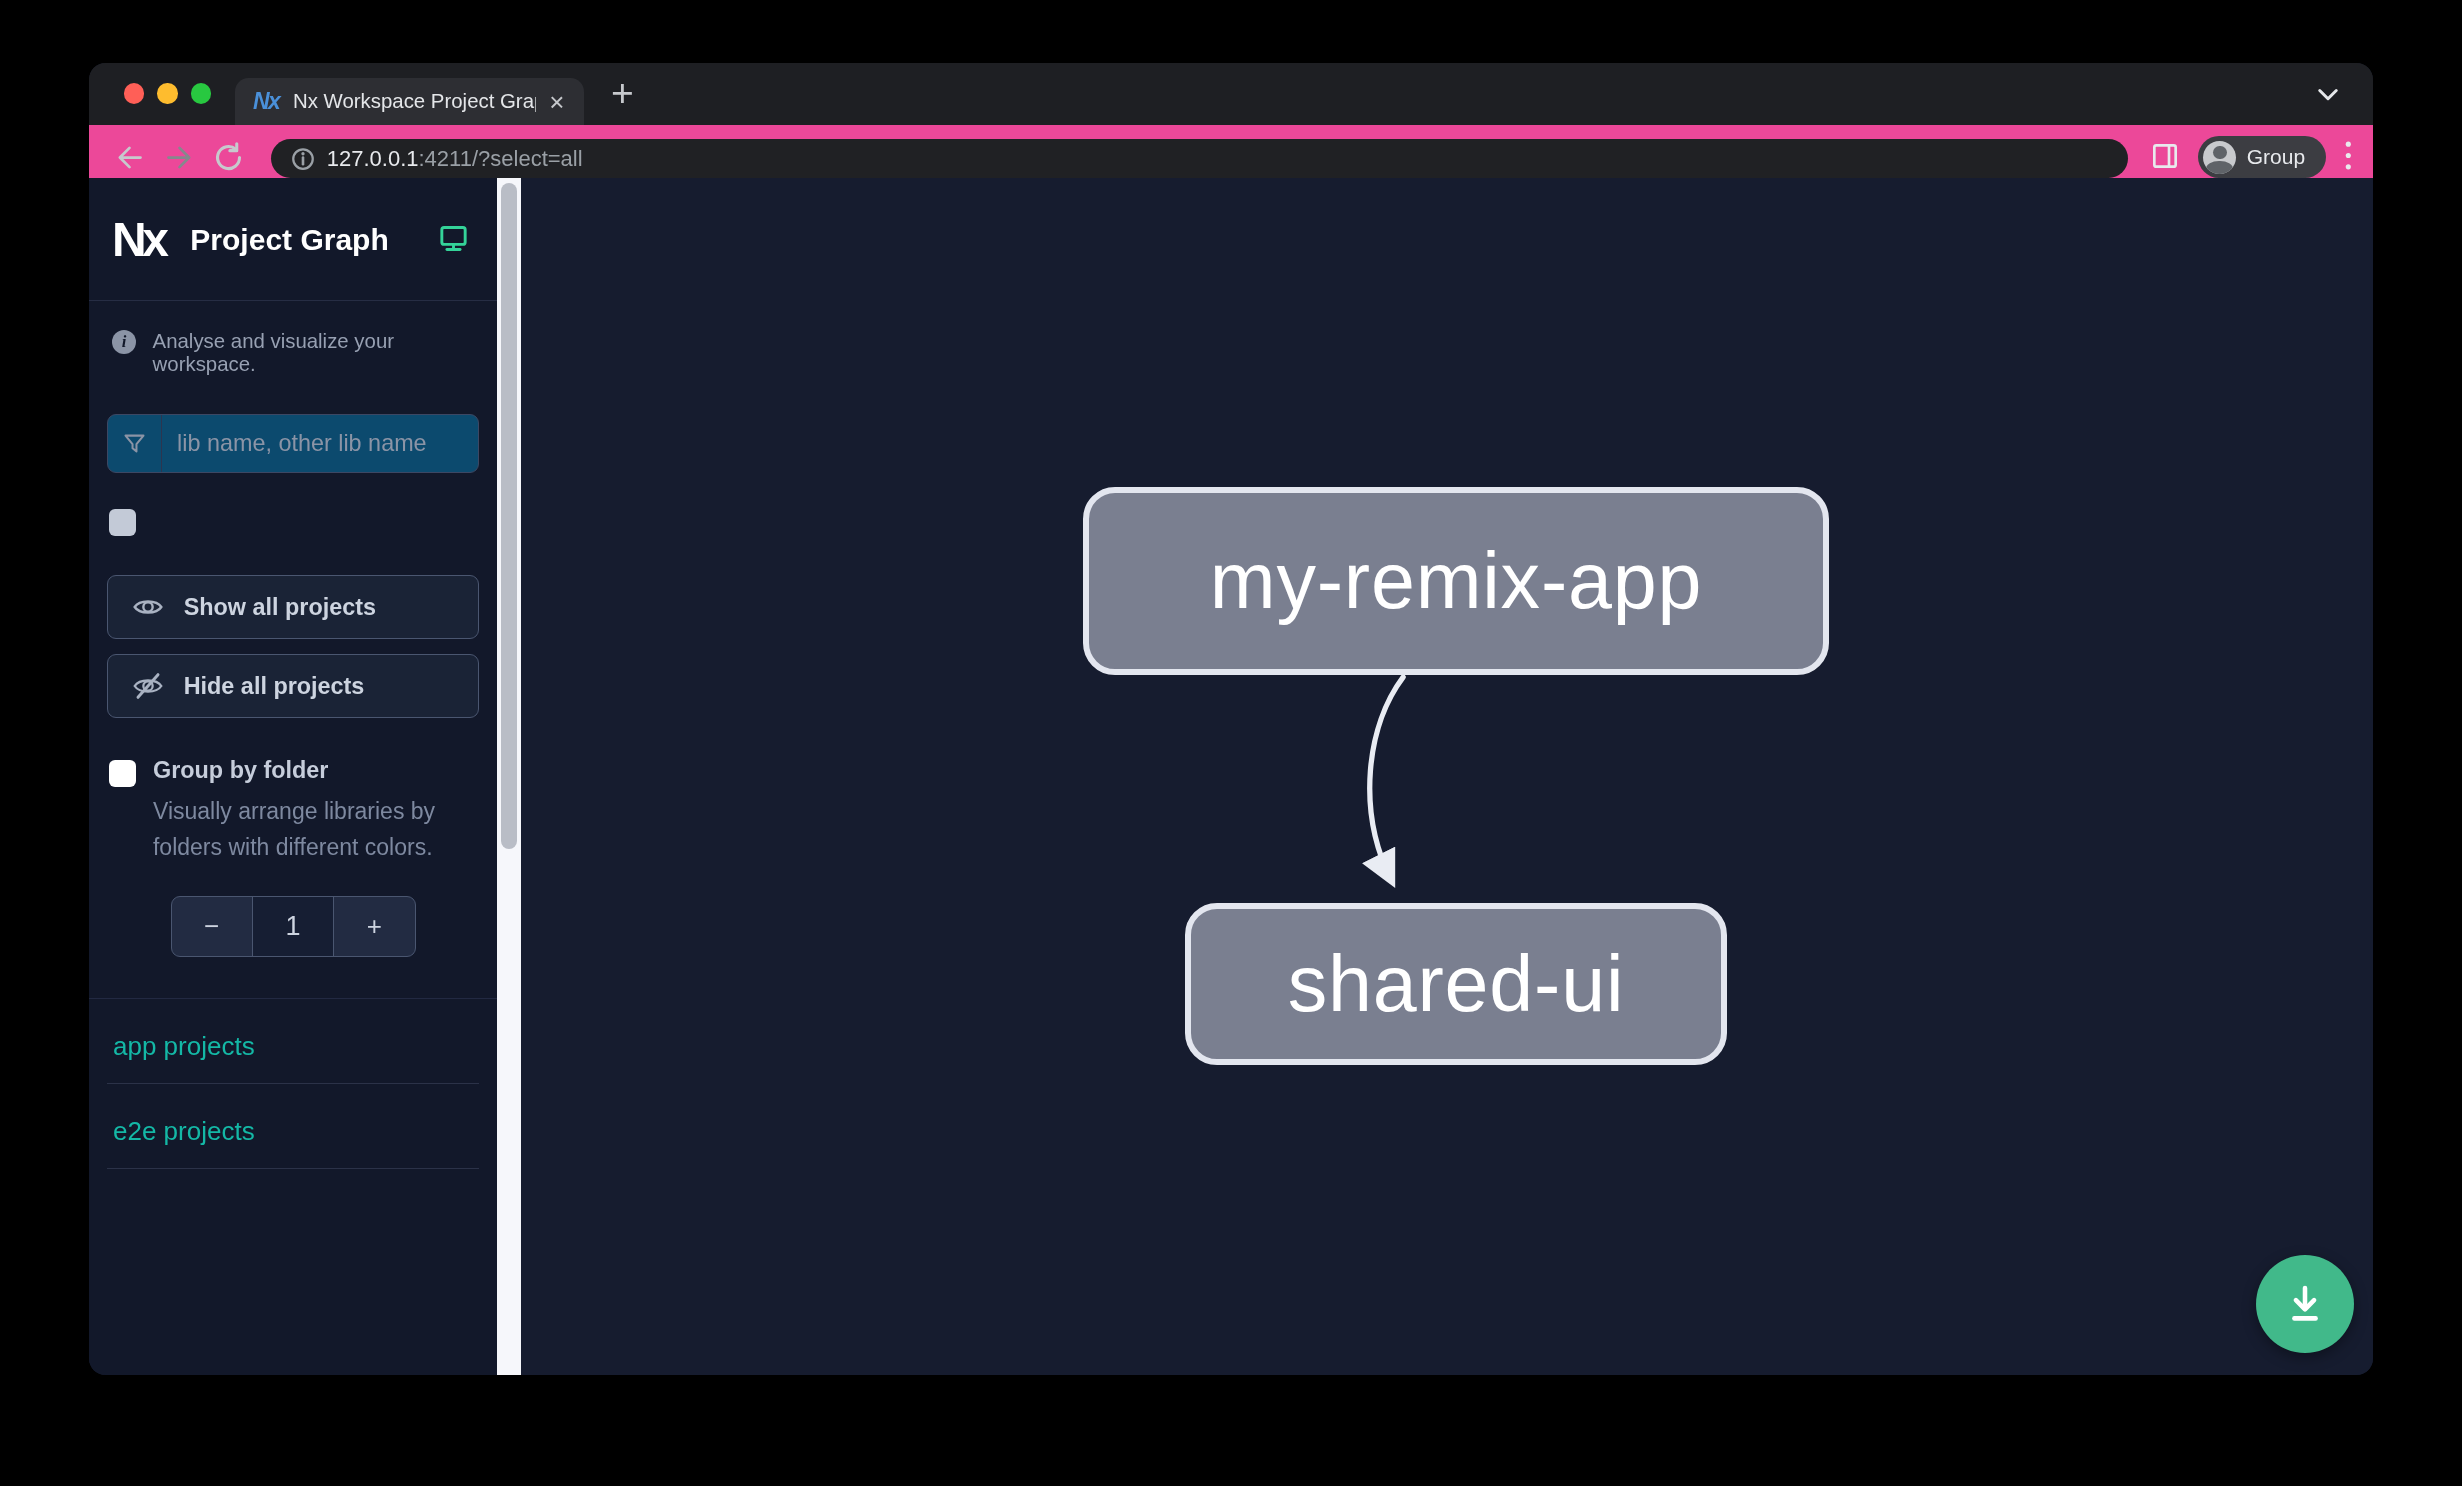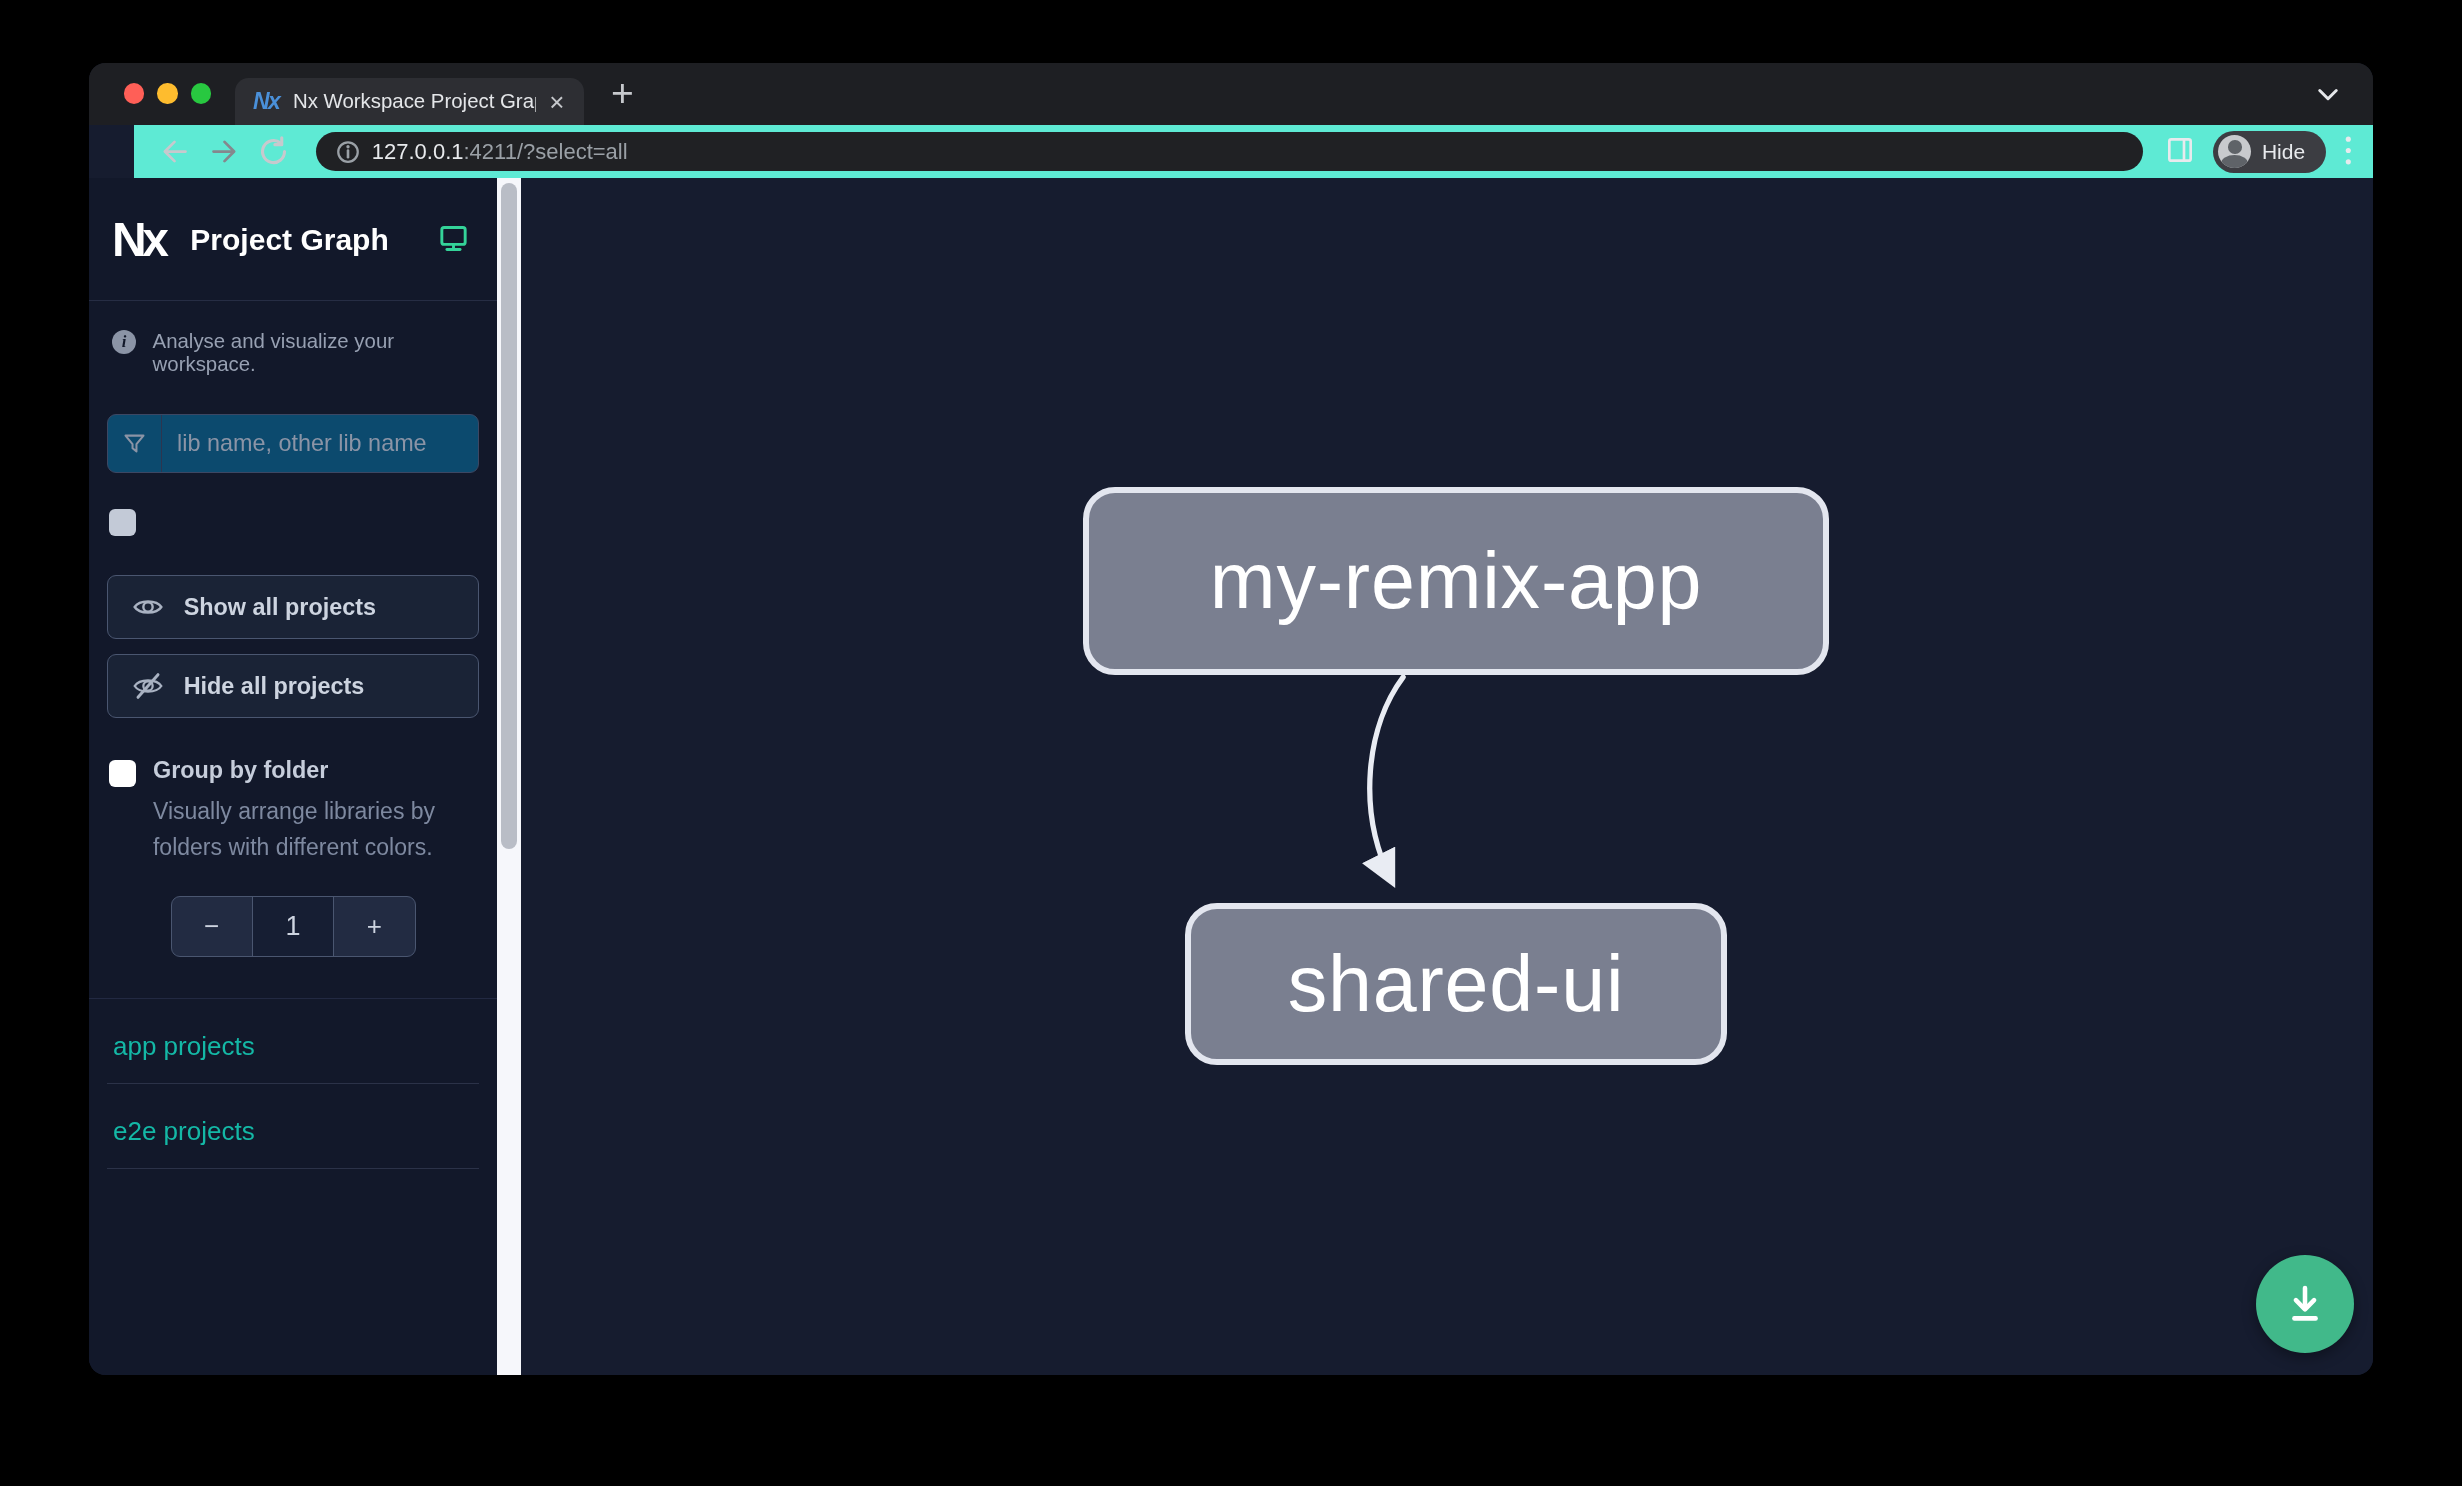--- a/index.html
+++ b/index.html
@@ -16,21 +16,21 @@
   .light.red { background:#ff5f57; } .light.yellow { background:#febc2e; } .light.green { background:#28c840; }
   .tab { position:absolute; left:146px; bottom:0; width:349px; height:47px; background:#2d2e33;
          border-radius:13.6px 13.6px 0 0; display:flex; align-items:center; padding:0 19.7px 0 18px; gap:13.6px; }
   .favicon { font-size:23px; font-weight:800; font-style:italic; color:#4a90d9; letter-spacing:-1.5px; }
   .tab-title { flex:1; color:#e4e6e9; font-size:20.4px; white-space:nowrap; overflow:hidden; }
   .tab-close { color:#c6c8cc; font-size:26px; line-height:1; }
   .newtab { position:absolute; left:522px; top:7.6px; color:#c6c8cc; font-size:39px; font-weight:300; }
   .tab-chevron { position:absolute; right:32px; top:23px; }
 
   
-  .toolbar { flex:0 0 53px; background:#5eead4; display:flex; align-items:center; padding:0 19.7px; gap:7.6px;margin-left:45px; }
+  .toolbar { flex:0 0 53px; background:#ec4899; display:flex; align-items:flex-end; padding:0 19.7px; gap:7.6px; }
   .nav-btn { width:42px; height:42px; display:flex; align-items:center; justify-content:center; flex:0 0 auto; }
   .urlbar { flex:1; height:39px; margin:0 13.6px; border-radius:19.7px; background:#202124;
             display:flex; align-items:center; padding:0 19.7px; gap:12px; min-width:0; }
   .url-text { font-size:22px; white-space:nowrap; }
   .url-host { color:#e8eaed; } .url-rest { color:#9aa0a6; }
   .right-cluster { display:flex; align-items:center; gap:16.6px; flex:0 0 auto; }
   .guest-pill { height:42px; border-radius:21px; background:#3c3d42; display:flex; align-items:center; gap:10.6px; padding:0 21px 0 5.3px; }
   .avatar { width:33px; height:33px; border-radius:50%; background:#c8cacd; position:relative; overflow:hidden; }
   .avatar::before { content:""; position:absolute; left:9.8px; top:5.3px; width:13.6px; height:13.6px; border-radius:50%; background:#5f6368; }
   .avatar::after { content:""; position:absolute; left:3px; top:20.4px; width:27px; height:16.6px; border-radius:50%; background:#5f6368; }
@@ -138,21 +138,21 @@
     </div>
     <div class="right-cluster">
       <span>
         <svg width="32" height="32" viewBox="0 0 48 48">
             <rect x="8" y="8" width="32" height="32" rx="3" fill="none" stroke="#e8eaed" stroke-width="4"></rect>
             <line x1="30" y1="8" x2="30" y2="40" stroke="#e8eaed" stroke-width="4"></line>
           </svg>
       </span>
       <div class="guest-pill">
         <span class="avatar"></span>
-        <span class="guest-label">Hide</span>
+        <span class="guest-label">Group</span>
       </div>
       <span>
         <svg width="10.6" height="35" viewBox="0 0 14 46">
             <circle cx="7" cy="8" r="3.4" fill="#e8eaed"></circle>
             <circle cx="7" cy="23" r="3.4" fill="#e8eaed"></circle>
             <circle cx="7" cy="38" r="3.4" fill="#e8eaed"></circle>
           </svg>
       </span>
     </div>
   </div>

